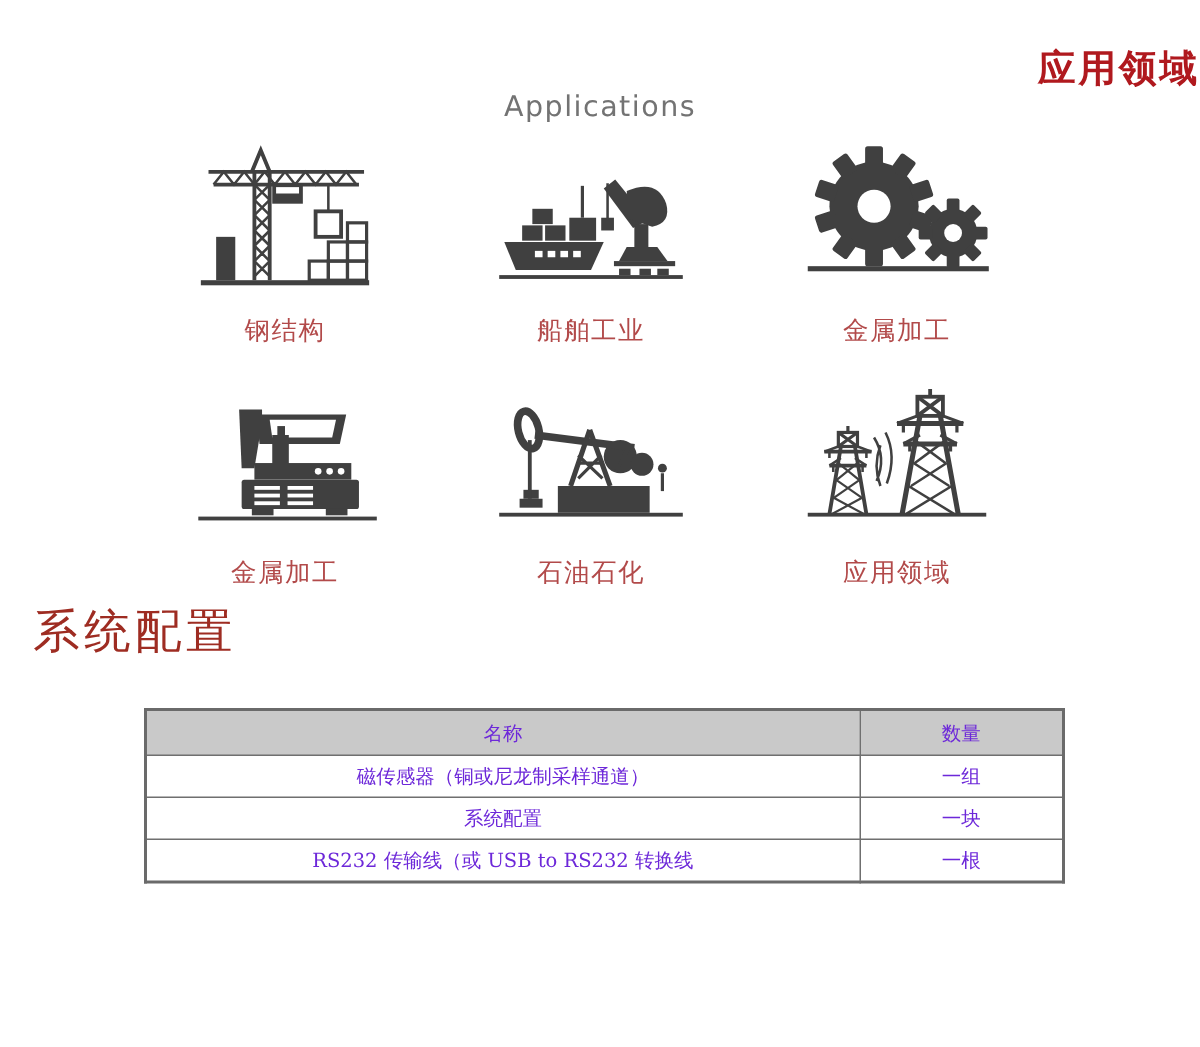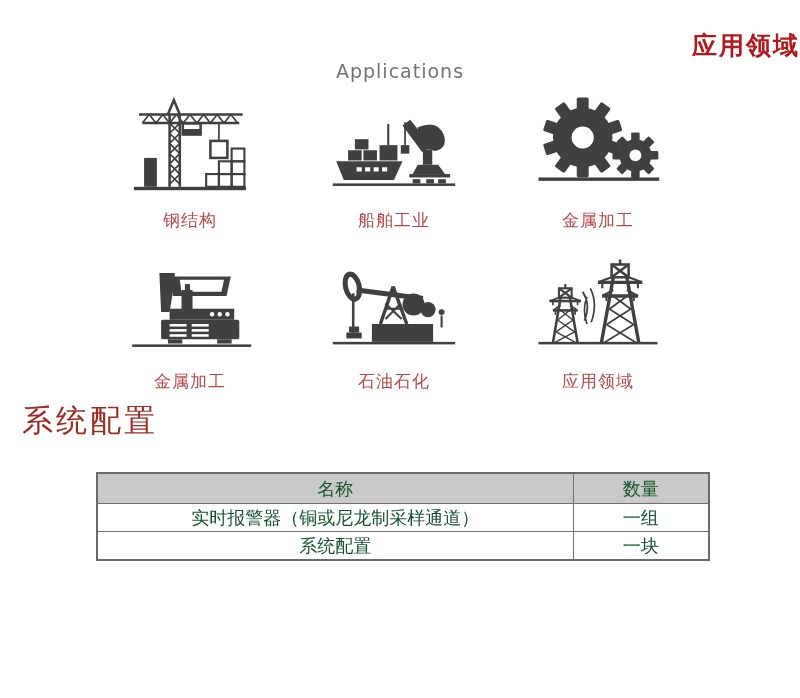--- a/index.html
+++ b/index.html
@@ -23,21 +23,21 @@
   .app-cell svg { width:168px; height:102px; display:block; }
   .app-label { margin-top:12px; font-size:17px; color:#b24a4a; letter-spacing:1px; }
   .sys-heading {
     position:absolute; top:400px; left:22px;
     font-size:31px; color:#9e2c22; letter-spacing:3px;
   }
   .config-table {
     position:absolute; top:472px; left:96px; width:612px;
     border-collapse:collapse; table-layout:fixed;
     font-family:"DejaVu Serif","Liberation Serif",serif;
-    font-size:18px; color:#14532d;
+    font-size:13px; color:#6d28d9;
     border:2px solid #6a6a6a;
   }
   .config-table th, .config-table td {
     border:1px solid #6f6f6f; text-align:center; padding:0;
     overflow:hidden; white-space:nowrap;
   }
   .config-table th {
     background:#c9c9c9; font-weight:normal; height:29px;
   }
   .config-table td { height:27px; background:#ffffff; }
@@ -242,23 +242,27 @@
         <col style="width:136px">
       </colgroup>
     <thead>
       <tr>
         <th>名称</th>
         <th>数量</th>
       </tr>
     </thead>
     <tbody>
       <tr>
-        <td>实时报警器（铜或尼龙制采样通道）</td>
+        <td>磁传感器（铜或尼龙制采样通道）</td>
         <td>一组</td>
       </tr>
       <tr>
         <td>系统配置</td>
         <td>一块</td>
       </tr>
+      <tr>
+        <td>RS232 传输线（或 USB to RS232 转换线</td>
+        <td>一根</td>
+      </tr>
     </tbody>
   </table>
 
 </div>
 
 </body></html>

